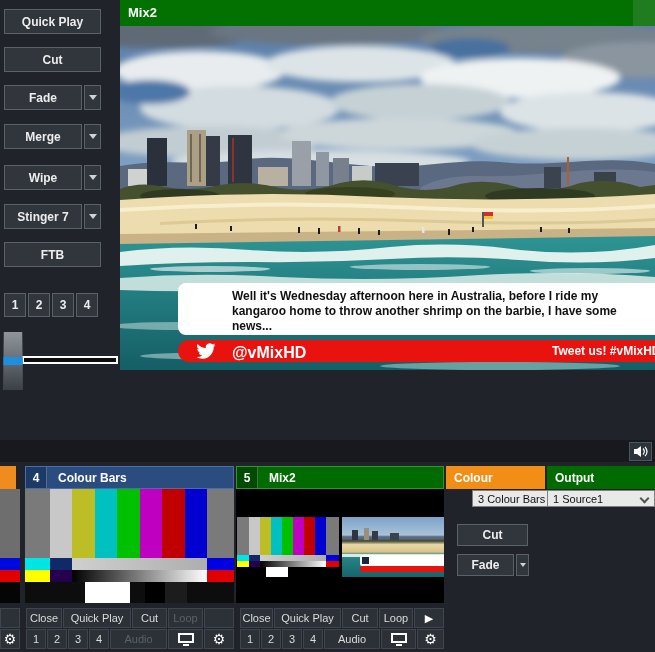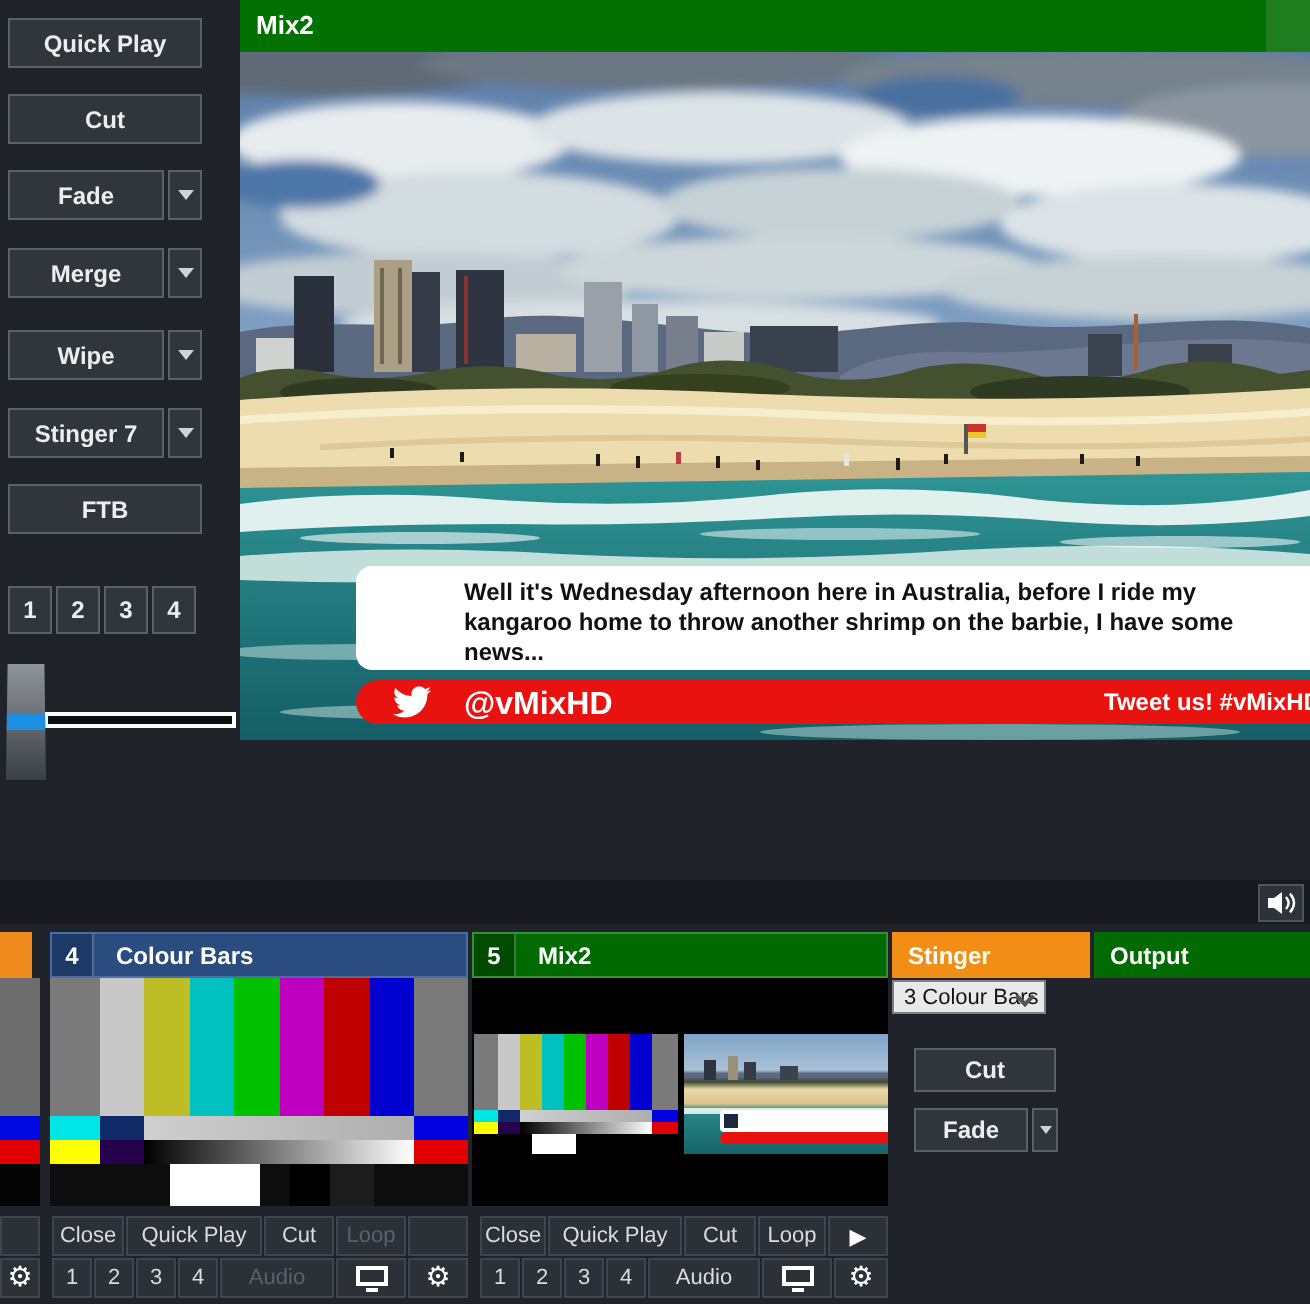--- a/index.html
+++ b/index.html
@@ -470,29 +470,33 @@
     <svg width="16" height="13" viewBox="0 0 16 13">
       <rect x="1" y="1" width="14" height="8" fill="none" stroke="#ffffff" stroke-width="2"></rect>
       <rect x="5" y="11" width="6" height="2" fill="#ffffff"></rect>
     </svg>
   </div>
   <div class="tile" style="left:417px;top:629px;width:27px">
       <span class="gear">⚙</span>
     </div>
 
   <div class="pohdr" style="left:446px;width:99px;background:#f28d15">
-      <span>Stinger</span>
+      <span>Colour</span>
     </div>
   <div class="pohdr" style="left:547px;width:108px;background:#016a01">
       <span>Output</span>
     </div>
-  <div class="dropdown" style="left:446px;width:77px">
+  <div class="dropdown" style="left:472px;width:97px">
     <span>3 Colour Bars</span>
     <span class="dd-chev"></span>
   </div>
+  <div class="dropdown" style="left:547px;width:108px">
+    <span>1 Source1</span>
+    <span class="dd-chev"></span>
+  </div>
   <div class="btn" style="left:457px;top:524px;width:71px;height:22px">
       <span>Cut</span>
     </div>
   <div class="btn" style="left:457px;top:554px;width:57px;height:22px">
       <span>Fade</span>
     </div>
   <div class="btn" style="left:516px;top:554px;width:13px;height:22px">
       <span class="caret-down" style="border-left-width:3px;border-right-width:3px;border-top-width:4px"></span>
     </div>
 

